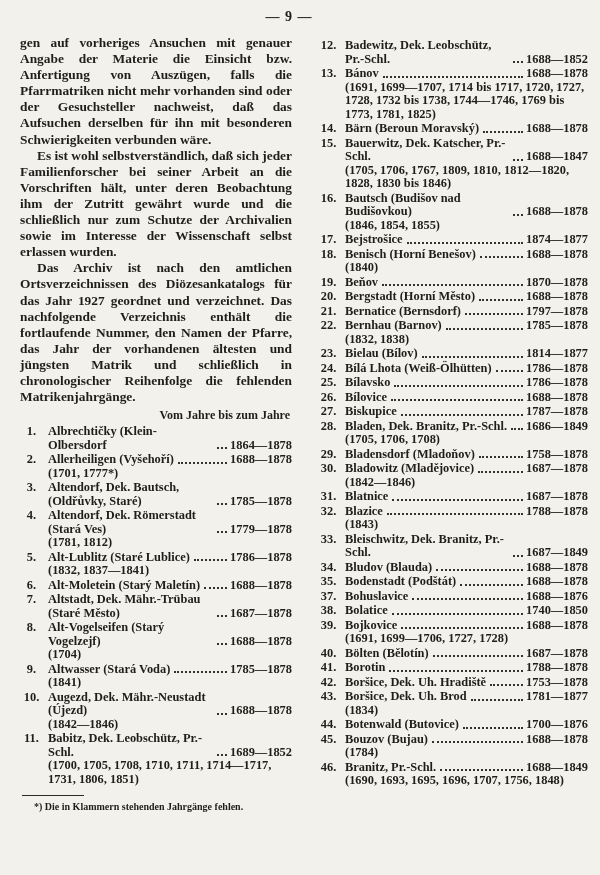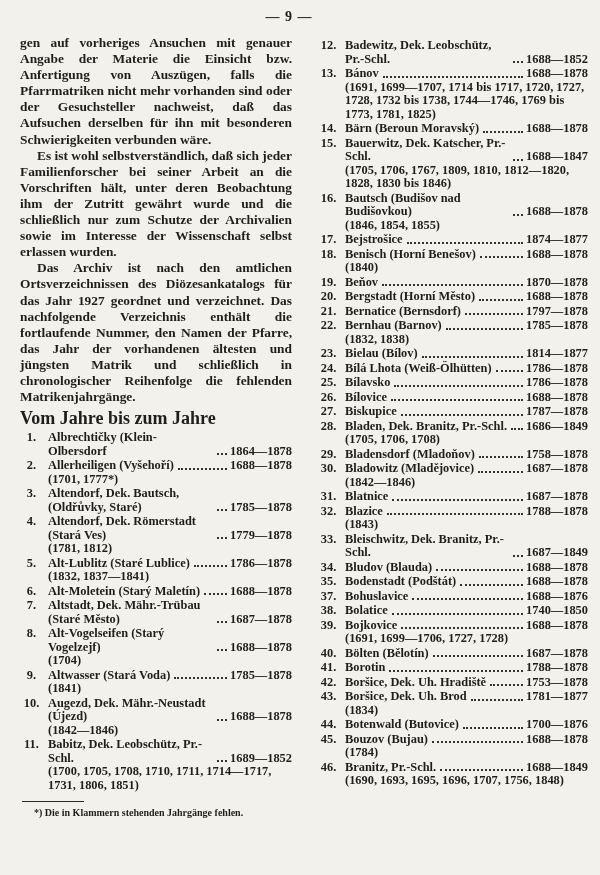--- a/index.html
+++ b/index.html
@@ -31,22 +31,23 @@
     margin: 0;
     text-align: justify;
     font-weight: bold;
     font-size: 13.4px;
     line-height: 16.1px;
     hyphens: auto;
   }
   .body-par.indent { text-indent: 17px; }
 
   .list-header {
+    text-align: right;
     font-weight: bold;
-    font-size: 18px;
+    font-size: 12px;
     margin: 3px 2px 2px 0;
   }
 
   .entries { }
   .entry {
     font-size: 12.4px;
     line-height: 13.5px;
     font-weight: bold;
     margin-bottom: 1px;
   }

